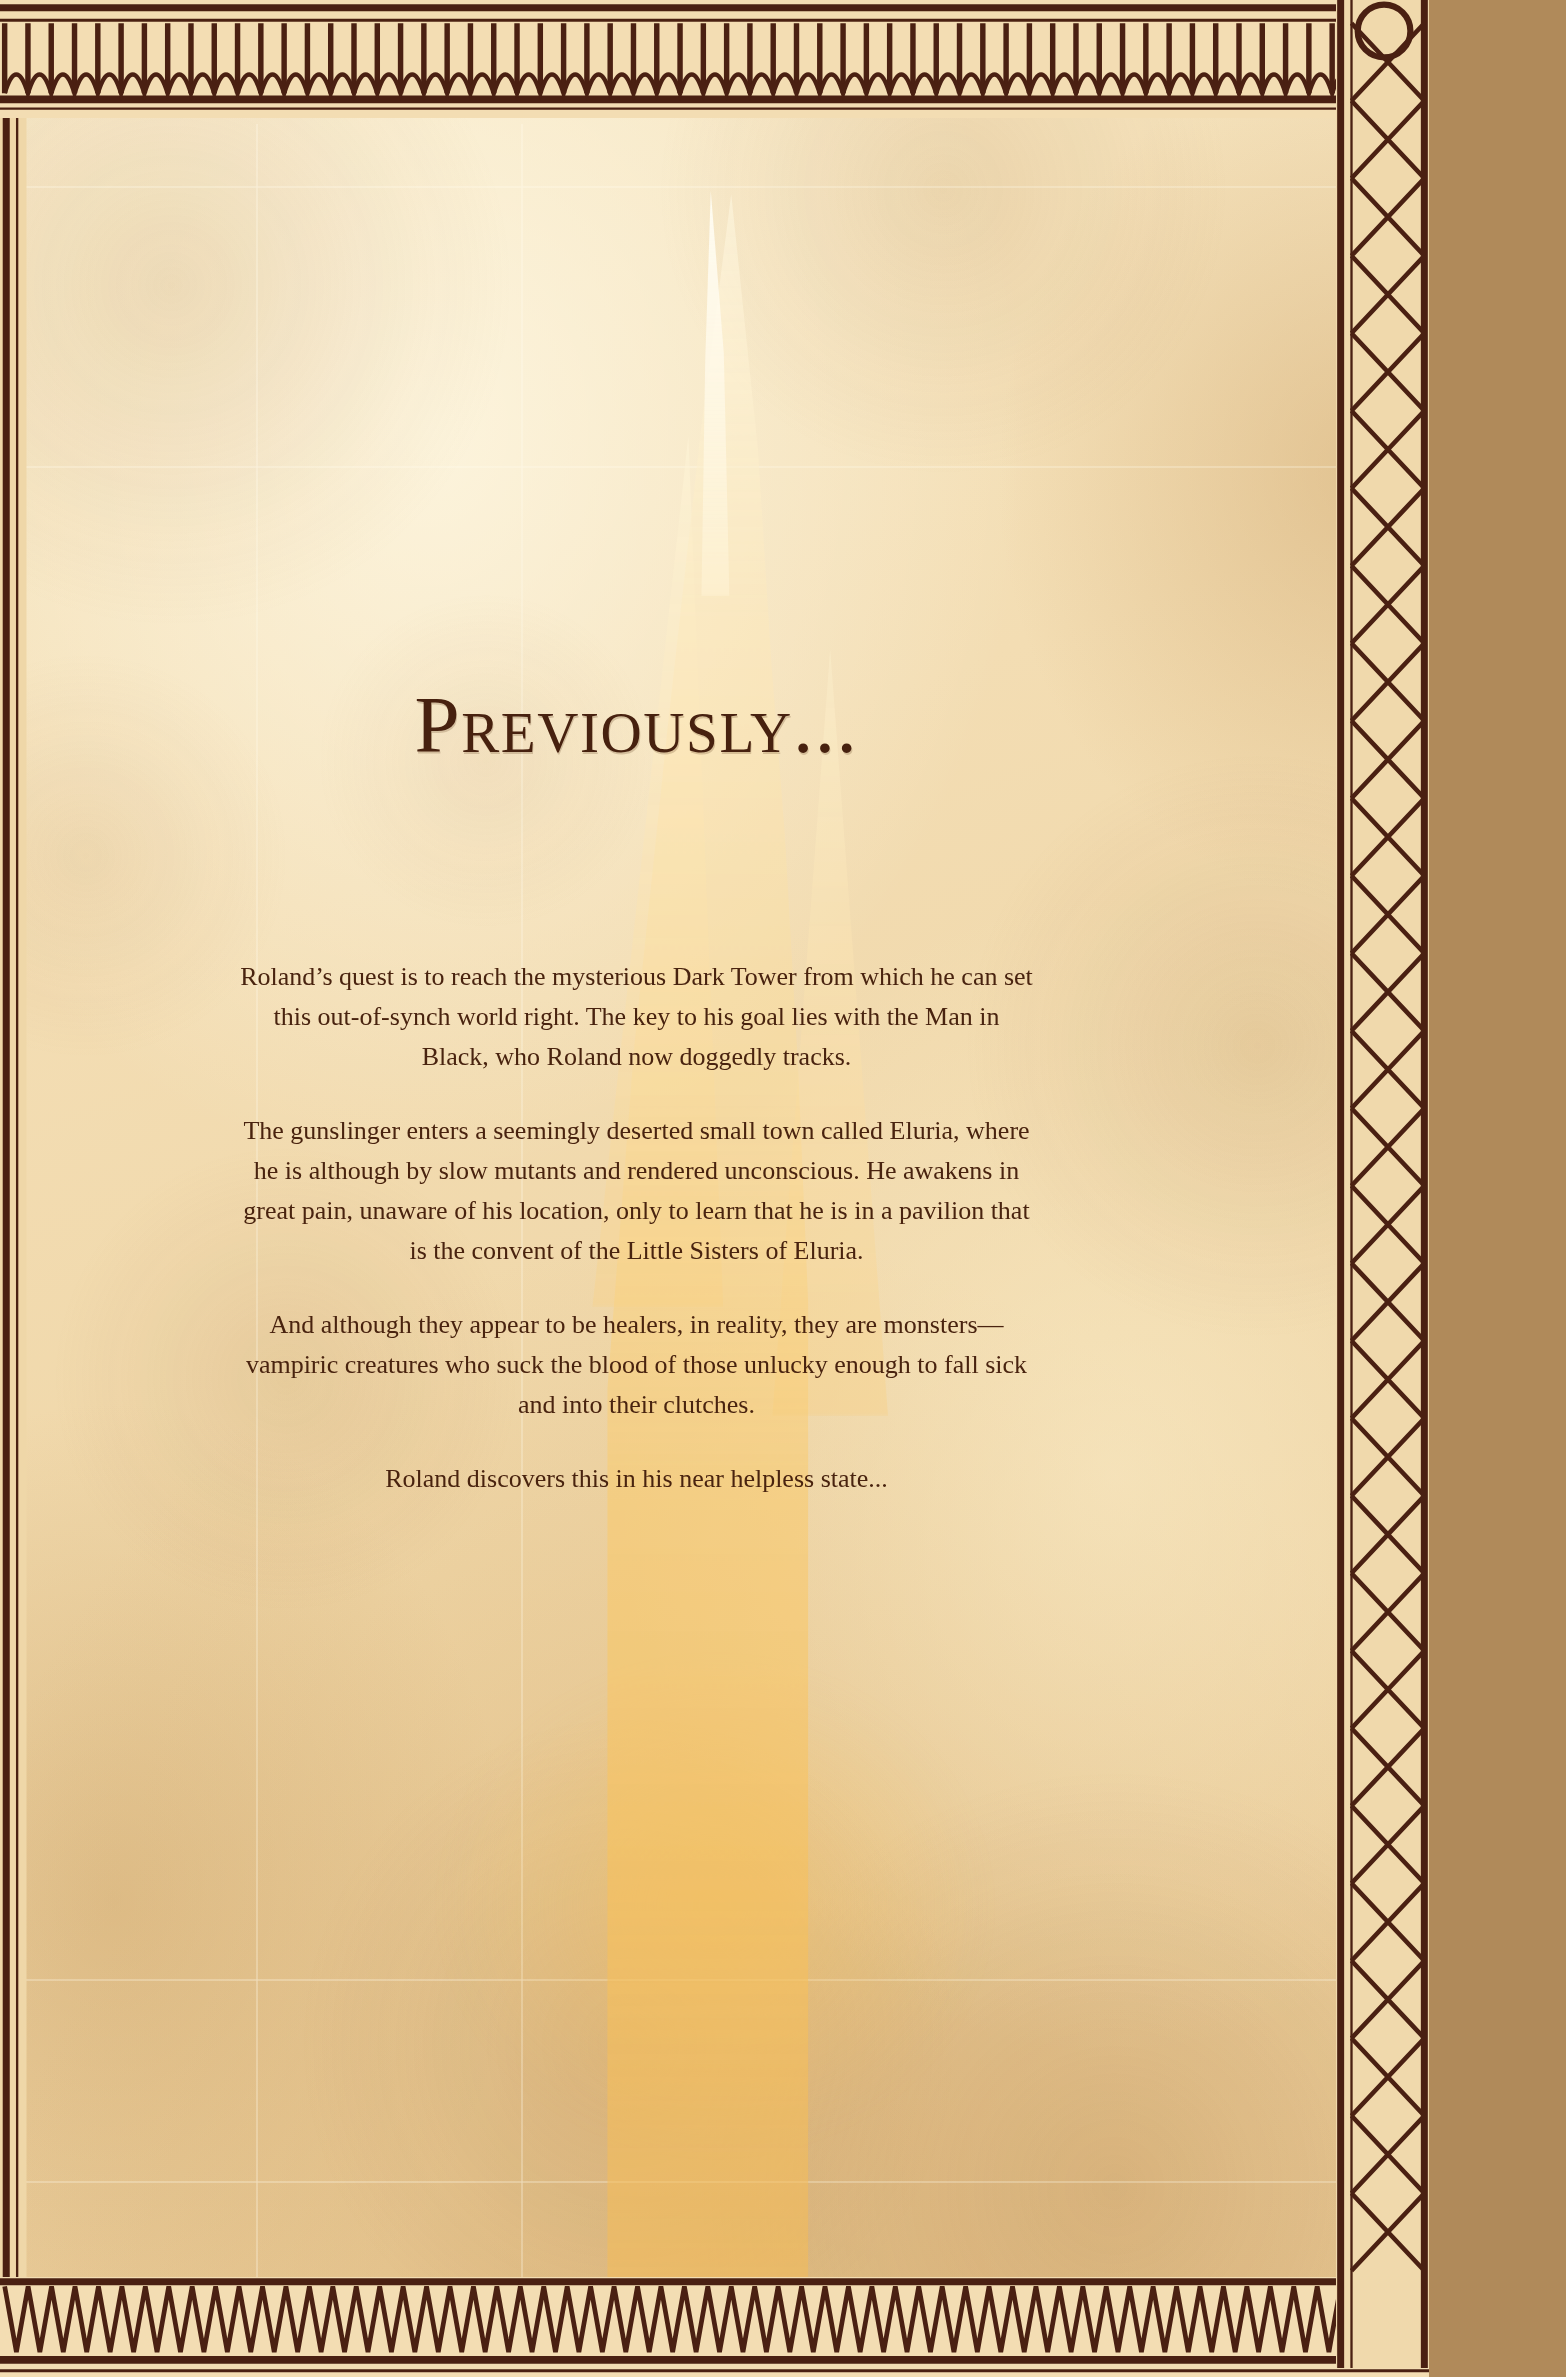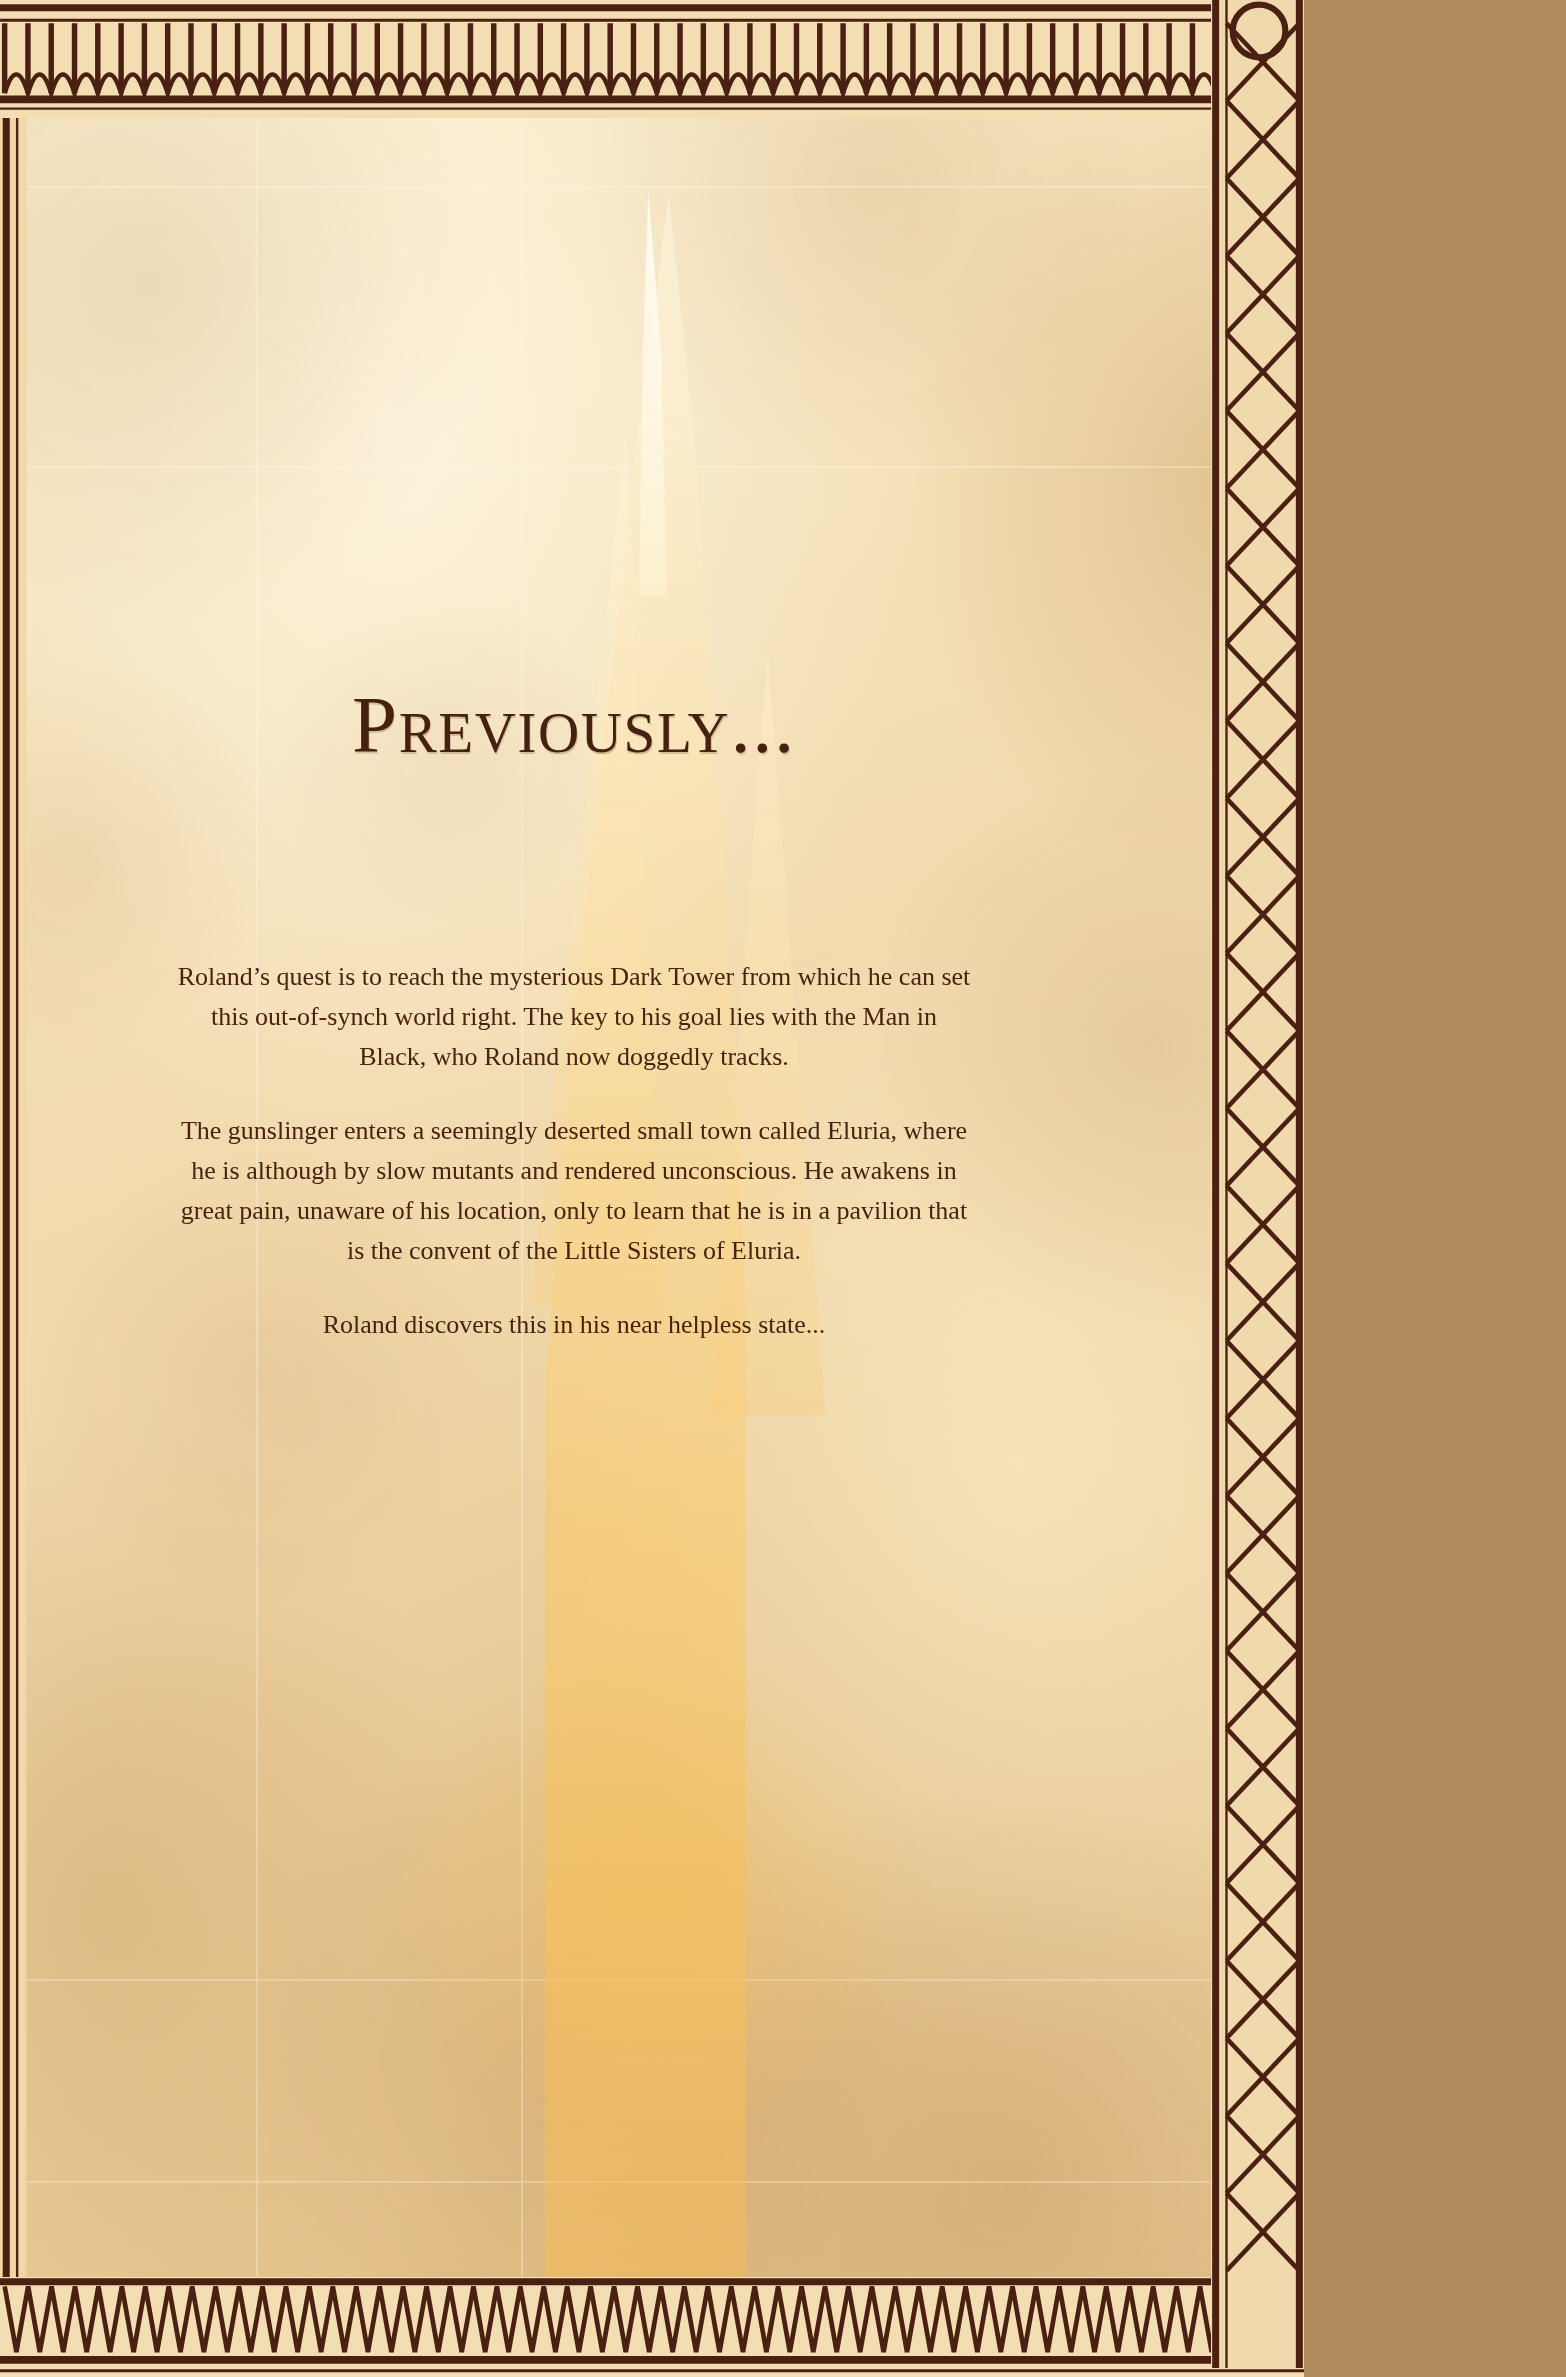--- a/index.html
+++ b/index.html
@@ -2,21 +2,21 @@
 <html style="font-size:12.4px"><head>
 <meta charset="utf-8">
 <style>
   html, body {
     margin: 0;
     padding: 0;
     background: #b08a5a;
   }
   .page {
     position: relative;
-    width: 1304px;
+    width: 1429px;
     height: 2377px;
     overflow: hidden;
     background: #7dd3fc;
     font-family: "Liberation Serif", serif;
   }
 
   
   .parchment {
     position: absolute;
     inset: 0;
@@ -226,20 +226,21 @@
     <div class="tower-right"></div>
     <div class="tower-main"></div>
     <div class="tower-spire"></div>
   </div>
 
   <div class="content">
     <div class="title">Previously...</div>
     <div class="body-text">
       <p>Roland’s quest is to reach the mysterious Dark Tower from which he can set this out-of-synch world right. The key to his goal lies with the Man in Black, who Roland now doggedly tracks.</p>
       <p>The gunslinger enters a seemingly deserted small town called Eluria, where he is although by slow mutants and rendered unconscious. He awakens in great pain, unaware of his location, only to learn that he is in a pavilion that is the convent of the Little Sisters of Eluria.</p>
+      <p>And although they appear to be healers, in reality, they are monsters—vampiric creatures who suck the blood of those unlucky enough to fall sick and into their clutches.</p>
       <p>Roland discovers this in his near helpless state...</p>
     </div>
   </div>
 
   <svg class="border-top" viewBox="0 0 2014 152" preserveAspectRatio="none">
     <rect x="0" y="0" width="2014" height="152" fill="#f3ddb3"></rect>
     <path d="M0,10 H2014" class="edge-line" stroke-width="9"></path>
     <path d="M0,26 H2014" class="edge-line" stroke-width="4"></path>
     <path d="M0,128 H2014" class="edge-line" stroke-width="10"></path>
     <path d="M0,140 H2014" class="edge-line" stroke-width="3"></path>

